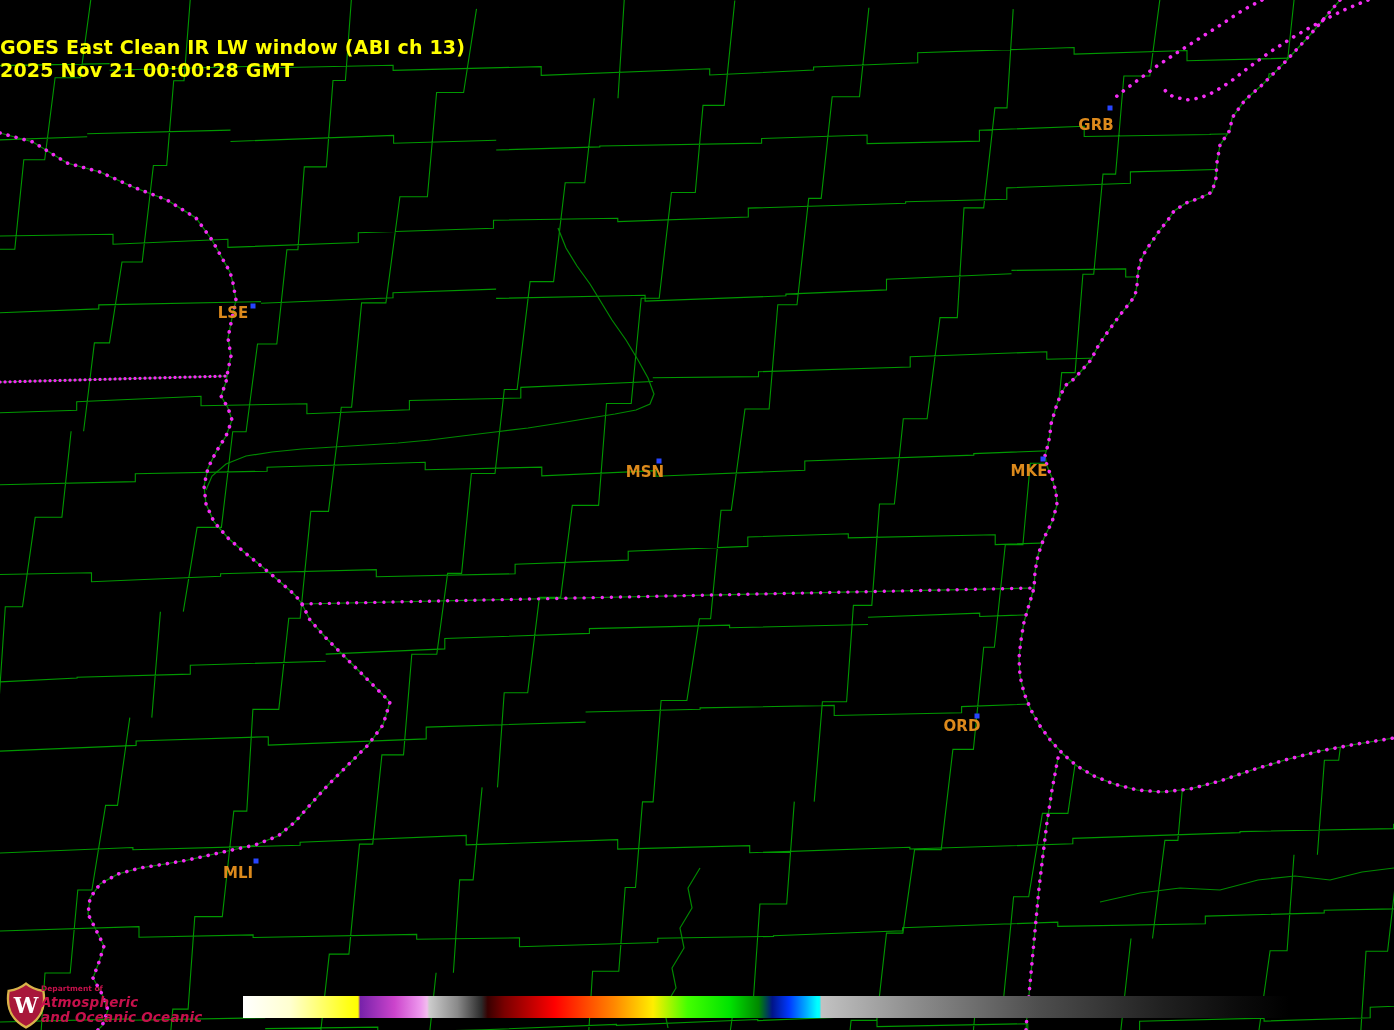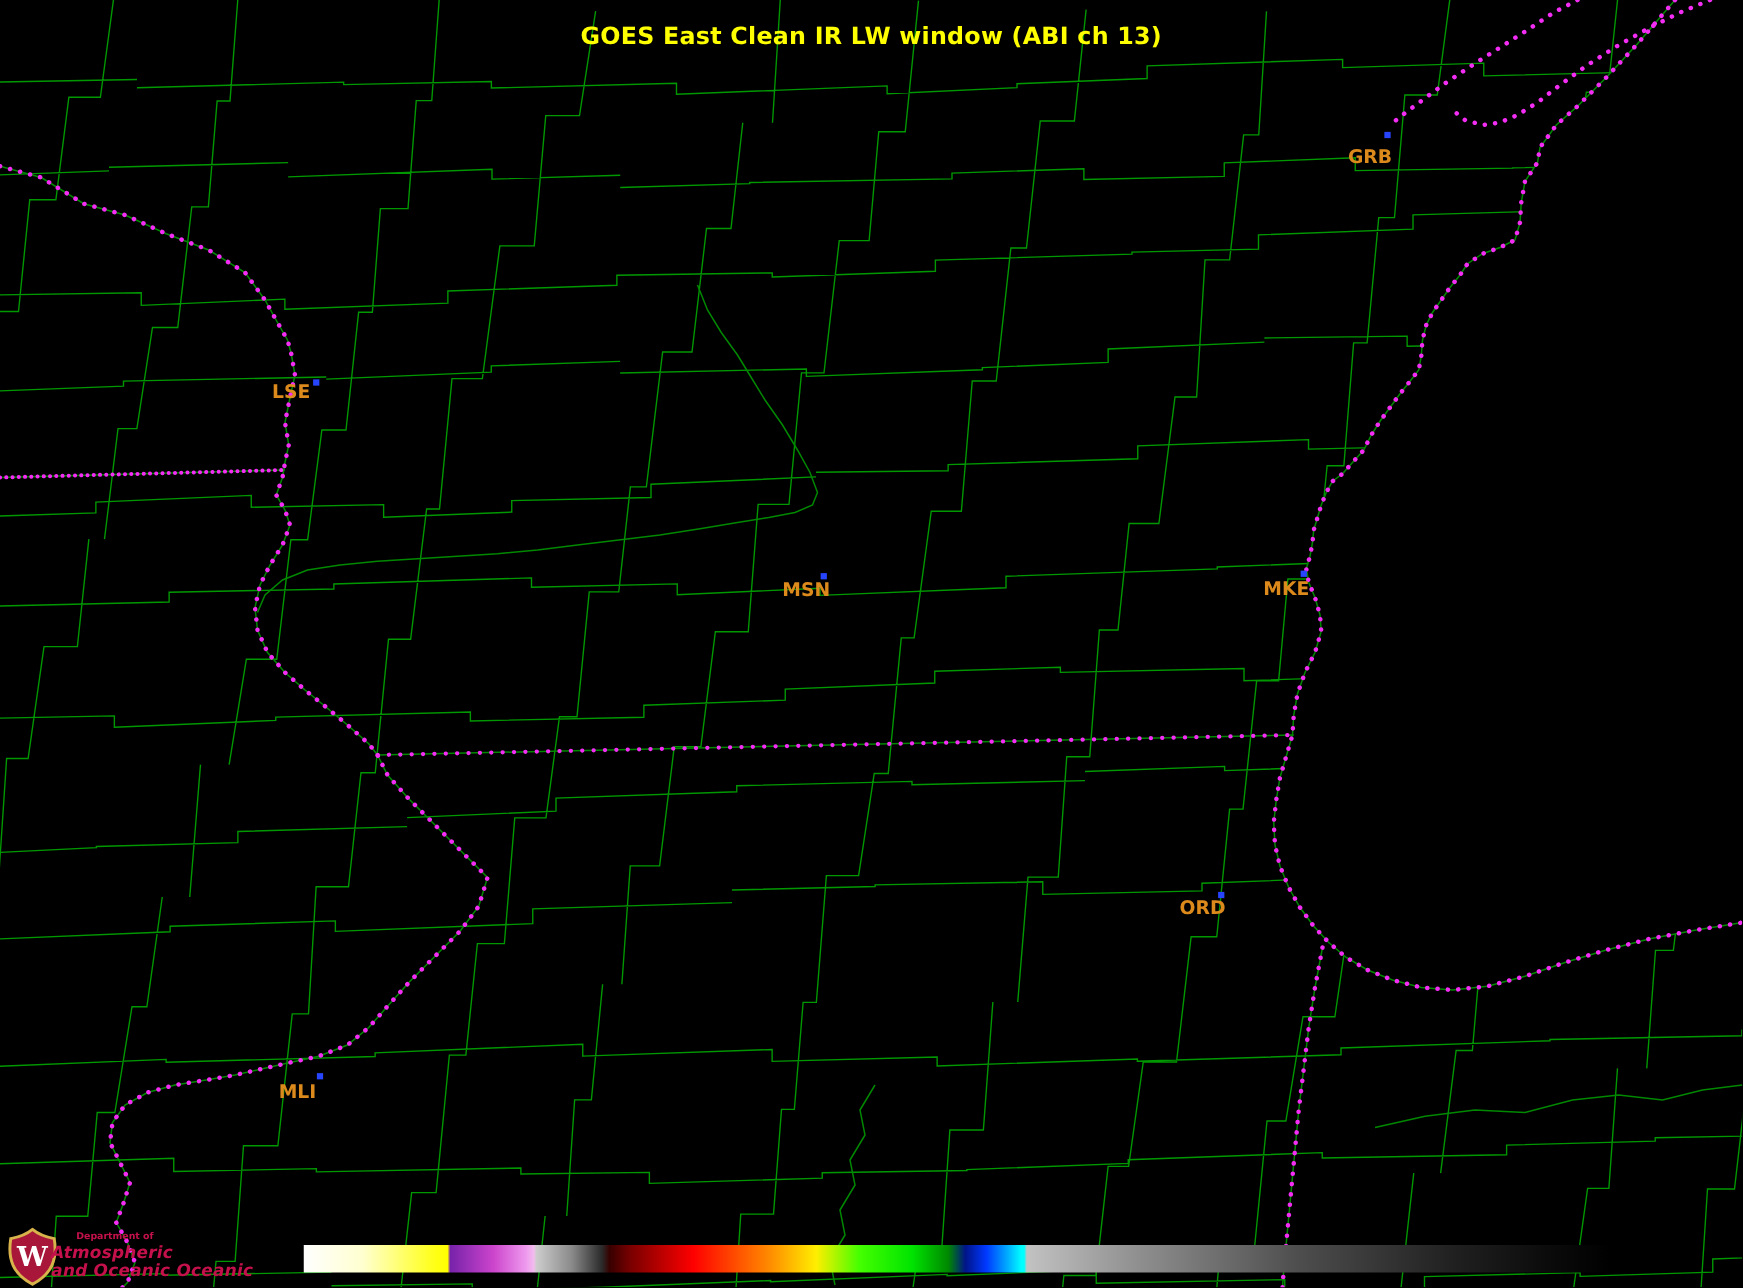--- a/index.html
+++ b/index.html
@@ -1,25 +1,25 @@
 <!DOCTYPE html>
 <html><head>
 <meta charset="utf-8">
 <style>
   html,body{margin:0;padding:0;background:#000;}
   #stage{position:relative;width:1394px;height:1030px;background:#000;overflow:hidden;
          font-family:"DejaVu Sans","Liberation Sans",sans-serif;}
   #mapsvg{position:absolute;left:0;top:0;width:1394px;height:1030px;}
-  .title-wrap{position:absolute;left:0;top:18px;width:100%;text-align:center;pointer-events:none;}
+  .title-wrap{position:absolute;left:0;top:36px;width:100%;text-align:left;pointer-events:none;}
   .title-line{color:#ffff00;font-weight:bold;font-size:19px;line-height:23px;letter-spacing:.2px;}
   #colorbar{position:absolute;left:243px;top:996px;width:1046px;height:22px;}
   #logo{position:absolute;left:5px;top:982px;width:220px;height:48px;display:flex;align-items:flex-start;}
   #crest{width:42px;height:47px;flex:0 0 auto;}
   #logo-text{margin-left:-6px;padding-top:3px;color:#c5114b;line-height:1;}
-  #logo-dept{font-size:7.5px;font-weight:bold;margin-bottom:2px;margin-left:20px;}
+  #logo-dept{font-size:7.5px;font-weight:bold;margin-bottom:2px;}
   #logo-l1,#logo-l2{font-size:13.5px;font-weight:bold;letter-spacing:.2px;line-height:15px;font-style:italic;}
 </style>
 </head>
 <body>
 
 <div id="stage">
 
   <svg id="mapsvg" viewBox="0 0 1394 1030" xmlns="http://www.w3.org/2000/svg">
     <defs>
       <clipPath id="landclip">
@@ -59,20 +59,21 @@
         <text x="1029" y="476" text-anchor="middle" fill="#dd8a1c" font-size="15" font-weight="bold">MKE</text>
         <rect x="974.5" y="713.5" width="5" height="5" fill="#2745ff"></rect>
         <text x="962" y="731" text-anchor="middle" fill="#dd8a1c" font-size="15" font-weight="bold">ORD</text>
         <rect x="253.5" y="858.5" width="5" height="5" fill="#2745ff"></rect>
         <text x="238" y="878" text-anchor="middle" fill="#dd8a1c" font-size="15" font-weight="bold">MLI</text>
       </g>
   </svg>
 
   <div class="title-wrap">
     <div class="title-line">GOES East Clean IR LW window (ABI ch 13)</div>
+    <div class="title-line">2025 Nov 21  00:00:28 GMT</div>
   </div>
 
   <div id="colorbar" style="background: linear-gradient(to right, rgb(255, 255, 255) 0%, rgb(255, 255, 208) 4.5%, rgb(255, 255, 24) 10%, rgb(255, 255, 0) 11%, rgb(119, 34, 170) 11.2%, rgb(204, 68, 204) 14.5%, rgb(238, 153, 238) 17%, rgb(242, 188, 238) 17.6%, rgb(204, 204, 204) 17.8%, rgb(138, 138, 138) 20.5%, rgb(43, 43, 43) 22.8%, rgb(56, 0, 0) 23.4%, rgb(122, 0, 0) 25%, rgb(255, 0, 0) 29.8%, rgb(255, 136, 0) 35.5%, rgb(255, 238, 0) 39.2%, rgb(68, 255, 0) 42.5%, rgb(0, 228, 0) 46.5%, rgb(0, 136, 0) 49.3%, rgb(0, 20, 136) 50.6%, rgb(0, 56, 255) 52.2%, rgb(0, 170, 255) 53.8%, rgb(0, 255, 255) 54.9%, rgb(0, 255, 255) 55.1%, rgb(194, 194, 194) 55.3%, rgb(142, 142, 142) 64%, rgb(78, 78, 78) 76%, rgb(32, 32, 32) 88%, rgb(10, 10, 10) 95.5%, rgb(0, 0, 0) 100%);"></div>
 
   <div id="logo">
     <svg id="crest" viewBox="0 0 46 50" xmlns="http://www.w3.org/2000/svg">
       <path d="M23,1 C29,6 36,8 42,9 C45,27 40,40 23,49 C6,40 1,27 4,9 C10,8 17,6 23,1 Z" fill="#a8173a" stroke="#d8b24a" stroke-width="2.6"></path>
       <text x="23" y="33" text-anchor="middle" font-size="24" font-weight="bold" font-family="DejaVu Serif, Liberation Serif, serif" fill="#ffffff">W</text>
     </svg>
     <div id="logo-text">

